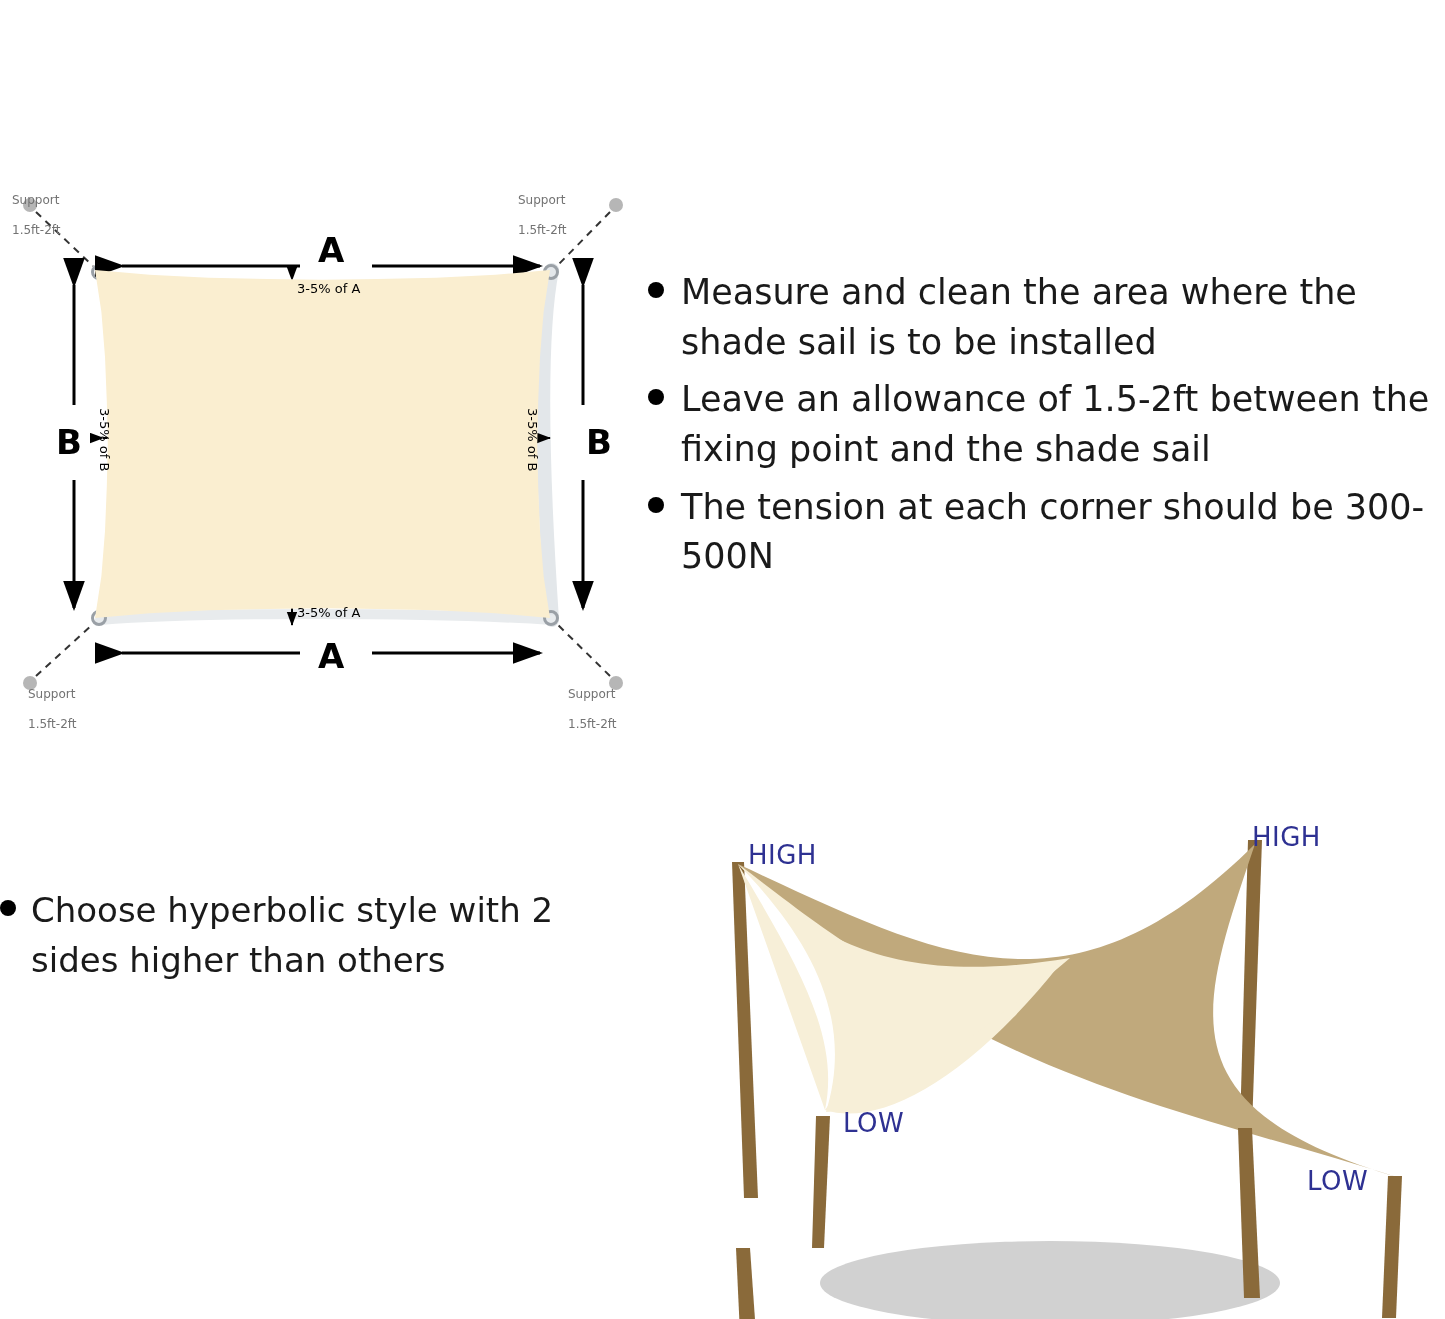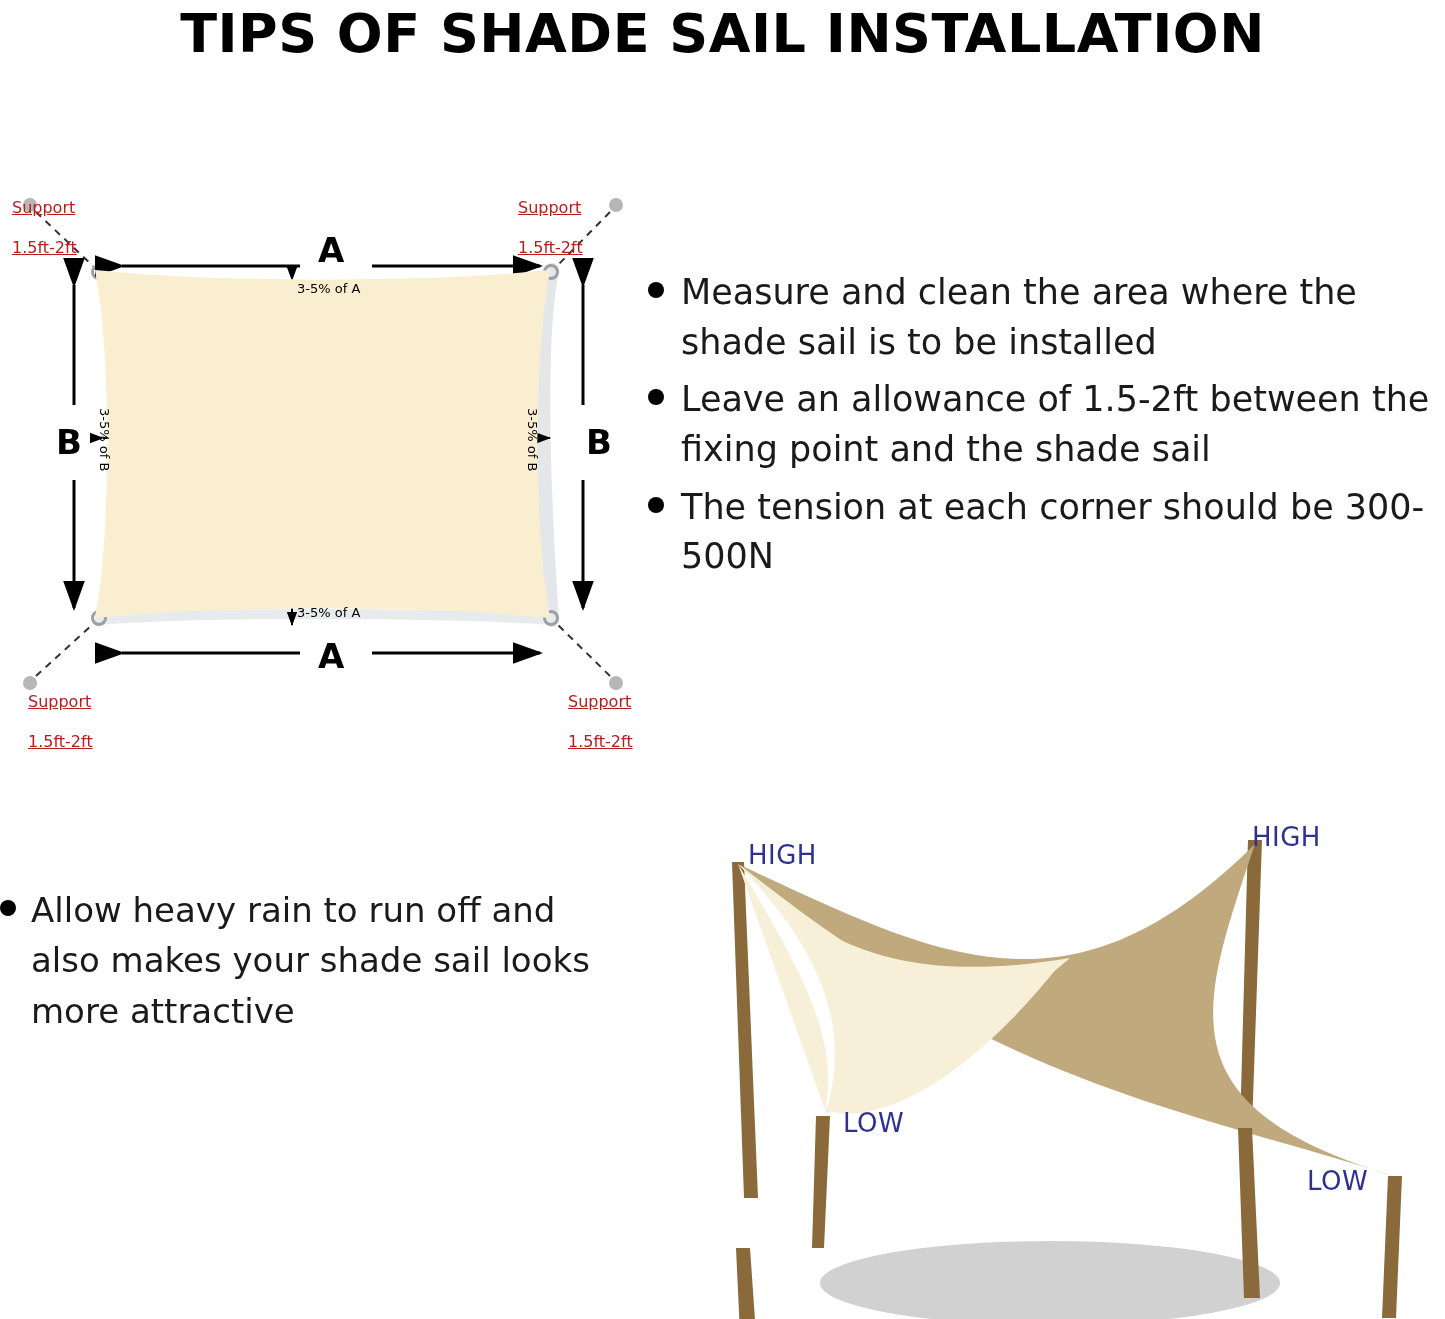--- a/index.html
+++ b/index.html
@@ -64,26 +64,25 @@
     font-family: "DejaVu Sans", sans-serif;
   }
   .label-B {
     position: absolute;
     font-size: 34px;
     font-weight: bold;
     font-family: "DejaVu Sans", sans-serif;
   }
   .support-label {
     position: absolute;
-    font-size: 16px;
+    font-size: 12px;
     line-height: 1.25;
     font-family: "DejaVu Sans", sans-serif;
-    color: #b91c1c;
+    color: #737373;
     white-space: pre-line;
-    text-decoration: underline;
   }
   .pct-label {
     position: absolute;
     font-size: 13px;
     font-family: "DejaVu Sans", sans-serif;
     color: #000;
     white-space: nowrap;
   }
   .pct-label.vert {
     transform-origin: left top;
@@ -146,21 +145,20 @@
     font-family: "DejaVu Sans", sans-serif;
     color: #2e3192;
     letter-spacing: 0.5px;
   }
 </style>
 </head>
 <body>
 
 <div class="page">
 
-  <div class="title">TIPS OF SHADE SAIL INSTALLATION</div>
 
   <div class="diagram-top">
 
     <svg width="660" height="580" viewBox="0 0 660 580" style="position:absolute;left:0;top:0;">
       <defs>
         <marker id="arrA" markerWidth="10" markerHeight="10" refX="9" refY="3.6" orient="auto">
           <path d="M0,0 L10,3.6 L0,7.2 z" fill="#000"></path>
         </marker>
         <marker id="arrB" markerWidth="10" markerHeight="10" refX="9" refY="3.6" orient="auto">
           <path d="M0,0 L10,3.6 L0,7.2 z" fill="#000"></path>
@@ -248,21 +246,21 @@
     </div>
     <div class="bullet-item">
       <span class="bullet-dot"></span>
       <span class="bullet-text">The tension at each corner should be 300-500N</span>
     </div>
   </div>
 
   <div class="bullets-bottom">
     <div class="bullet-item">
       <span class="bullet-dot"></span>
-      <span class="bullet-text">Allow heavy rain to run off and also makes your shade sail looks more attractive</span>
+      <span class="bullet-text">Choose hyperbolic style with 2 sides higher than others</span>
     </div>
   </div>
 
   <div class="illustration">
     <svg width="805" height="559" viewBox="0 0 805 559" style="position:absolute;left:0;top:0;">
 
       <ellipse cx="410" cy="505" rx="230" ry="42" fill="#c9c9c9" opacity="0.85"></ellipse>
 
       <path d="M 92,84 L 104,84 L 118,420 L 104,420 Z" fill="#8a6a3a"></path>
       <path d="M 608,62 L 622,62 L 612,350 L 600,350 Z" fill="#8a6a3a"></path>

